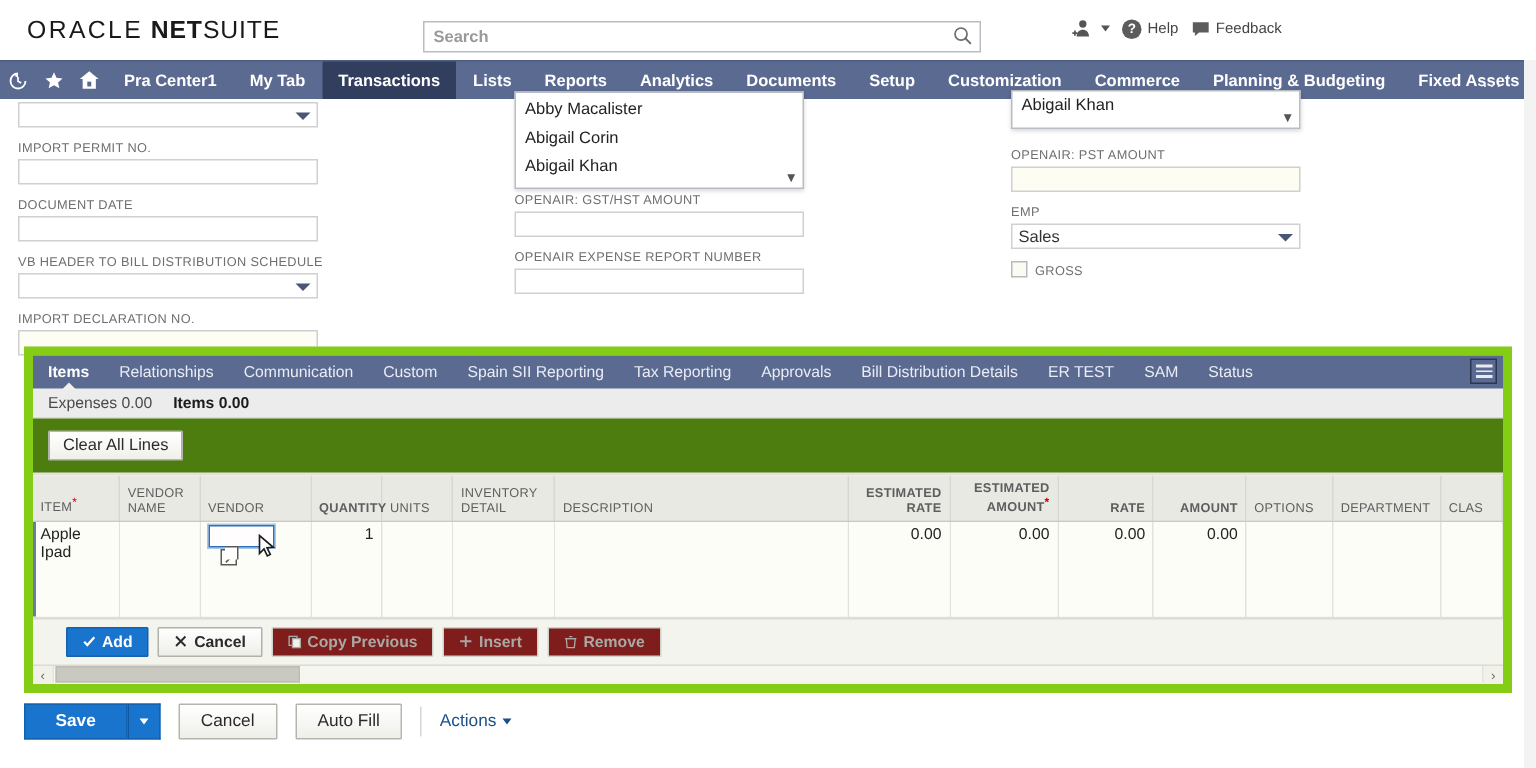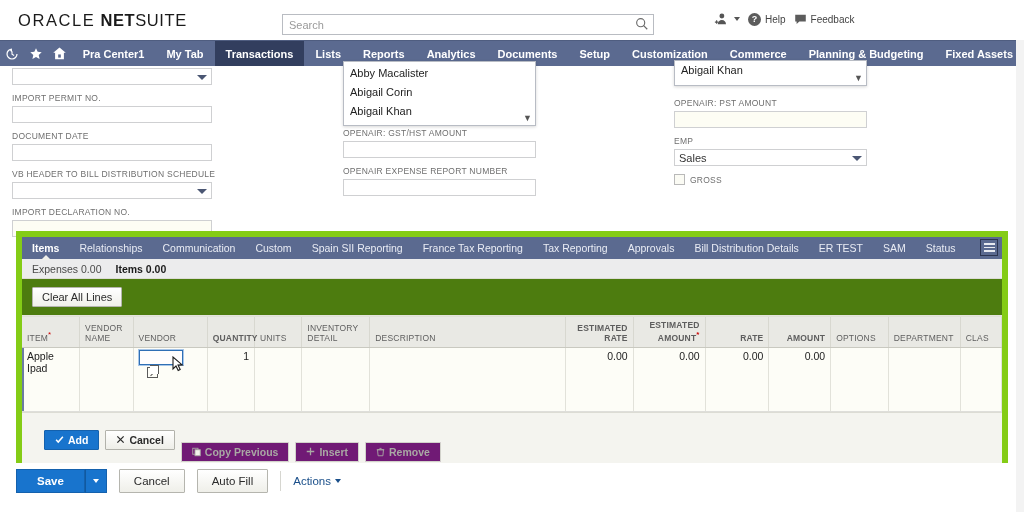--- a/index.html
+++ b/index.html
@@ -40,20 +40,21 @@
   }
   .search-input {
     width: 100%; height: 100%;
     border: 1px solid #b9bcc2;
     background: #fff;
     font-size: 11px;
     font-family: "Liberation Sans", sans-serif;
     padding: 0 22px 0 6px;
     color: #555;
     outline: none;
+    font-weight: bold;
   }
   .search-input::placeholder { color: #9a9a9a; }
   .search-icon {
     position: absolute; right: 5px; top: 3px;
     width: 14px; height: 14px;
     pointer-events: none;
   }
 
   .header-actions {
     position: absolute;
@@ -401,23 +402,22 @@
     white-space: nowrap;
   }
   .lbtn.primary {
     background: #1874cd;
     border-color: #1461ad;
     color: #ffffff;
   }
   .lbtn.disabled {
     color: #a9a9a4;
     border-color: #d2d2cb;
-    background: #701a75;
+    background: #7f1d1d;
     cursor: default;
-    margin-top: 24px;
   }
 
   
   .hscroll {
     position: relative;
     height: 13px;
     background: #f1f1ea;
     border-top: 1px solid #dcdcd4;
     display: flex; align-items: center;
   }
@@ -641,21 +641,20 @@
 </div>
 
 <div class="panel">
 
   <div class="tabstrip">
     <div class="tab active">Items</div>
     <div class="tab">Relationships</div>
     <div class="tab">Communication</div>
     <div class="tab">Custom</div>
     <div class="tab">Spain SII Reporting</div>
-    <div class="tab">France Tax Reporting</div>
     <div class="tab">Tax Reporting</div>
     <div class="tab">Approvals</div>
     <div class="tab">Bill Distribution Details</div>
     <div class="tab">ER TEST</div>
     <div class="tab">SAM</div>
     <div class="tab">Status</div>
     <div class="tab-menu-btn">
       <i></i>
       <i></i>
       <i></i>

